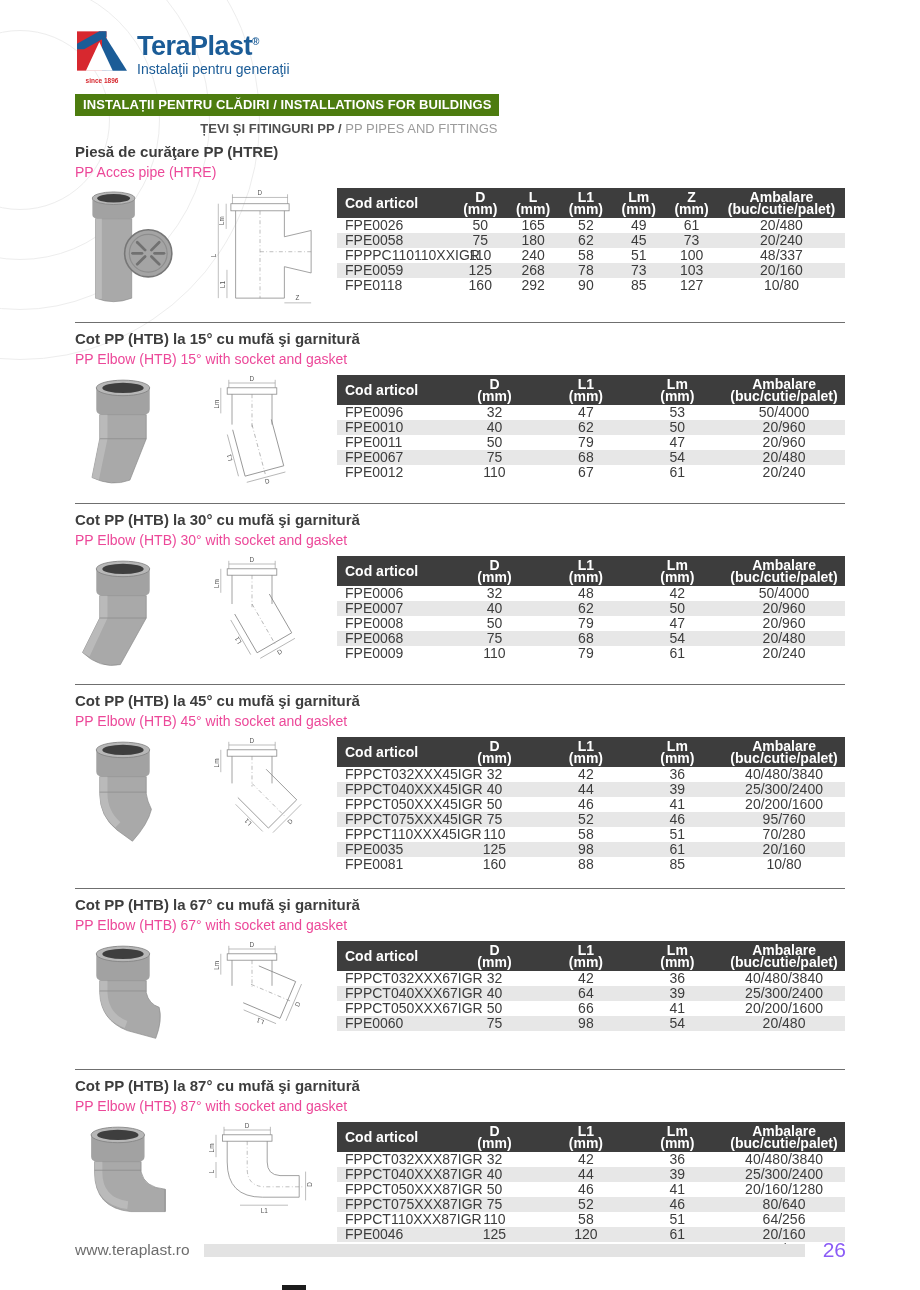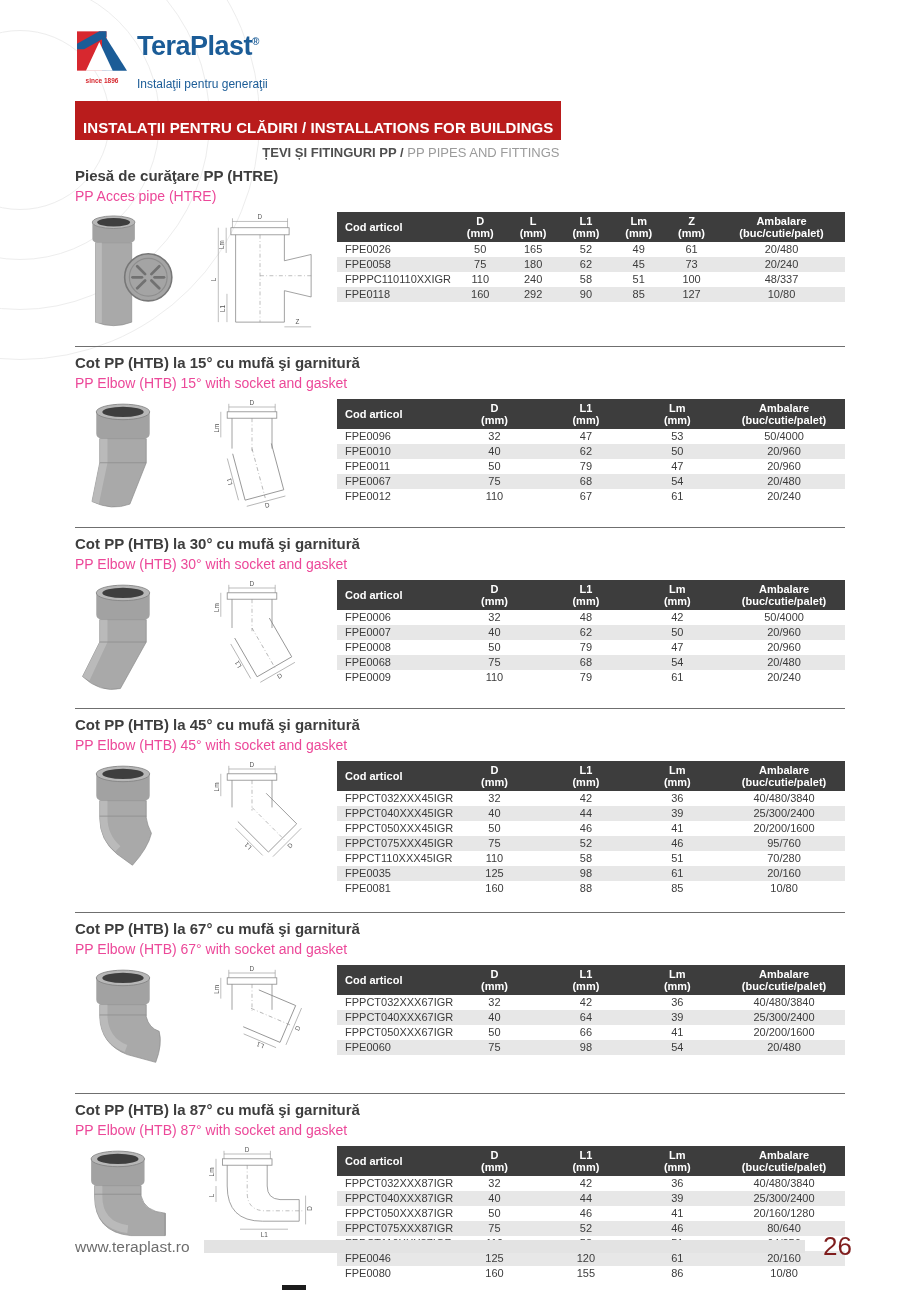--- a/index.html
+++ b/index.html
@@ -17,61 +17,61 @@
   .page { position:relative; padding:26px 75px 0 75px; height:100%; }
 
   
   .header { display:flex; align-items:flex-start;flex-direction:column; }
   .logo-block { width:218px; flex:none; display:flex; gap:8px; }
   .logo-emblem { width:54px; flex:none; text-align:center; }
   .since { color:#d7282f; font-size:6.5px; font-weight:bold; margin-top:-3px; display:block; }
   .brand-col { padding-top:3px; }
   .brand { color:#1b5c97; font-weight:bold; font-size:27px; letter-spacing:-0.5px; line-height:26px; }
   .brand sup { font-size:10px; }
-  .tagline { color:#1b5c97; font-size:12px; margin-top:18px; }
+  .tagline { color:#1b5c97; font-size:14px; margin-top:2px; }
   .header-right { flex:1; padding-top:10px; }
-  .banner { background:#b91c1c; color:#ffffff; font-weight:bold; font-size:15px;
-            text-align:right; padding:18px 8px 4px 8px; letter-spacing:0.1px; }
+  .banner { background:#4d7c0f; color:#ffffff; font-weight:bold; font-size:13px;
+            text-align:right; padding:3px 8px 4px 8px; letter-spacing:0.1px; }
   .subtitle-row { text-align:right; font-size:13px; margin-top:5px; padding-right:2px; }
   .subtitle-ro { color:#4f4f4f; font-weight:bold; }
   .subtitle-en { color:#9b9b9b; }
 
   
   .section { margin-top:2px; }
   .sec-title { font-size:15px; font-weight:bold; color:#3d3d3d; line-height:20px; margin-top:6px; }
   .sec-sub   { font-size:14px; color:#ec4899; line-height:20px; }
   .sec-row { display:flex; margin-top:6px; }
   .figure { width:262px; flex:none; display:flex; align-items:flex-start; gap:8px; }
   .tablewrap { flex:1; }
   .divider { border-top:1px solid #6f6f6f; margin-top:16px; }
 
-  table { width:100%; border-collapse:collapse; font-size:11px; table-layout:fixed; }
+  table { width:100%; border-collapse:collapse; font-size:14px; table-layout:fixed; }
   th { background:#3d3d3d; color:#ffffff; font-weight:bold; text-align:center;
        padding:3px 3px; line-height:12px; vertical-align:middle; }
   th:first-child { text-align:left; padding-left:8px; }
   td { text-align:center; padding:1px 3px; line-height:13px; color:#3c3c3c; }
   td:first-child { text-align:left; padding-left:8px; }
   tbody tr:nth-child(even) td { background:#e7e7e7; }
 
   .c7 col.code { width:23%; } .c7 col.num { width:10.4%; } .c7 col.amb { width:25%; }
   .c5 col.code { width:22%; } .c5 col.num { width:18%; } .c5 col.amb { width:24%; }
 
   
   .photo { flex:none; }
   .draw { flex:none; }
   .draw text { font-size:8px; fill:#555; font-family:"Liberation Sans", sans-serif; }
   .draw line, .draw path, .draw rect, .draw polyline { stroke:#8a8a8a; stroke-width:1; fill:none; }
   .draw .dash { stroke-dasharray:5 3 1 3; stroke-width:0.7; }
   .draw .dim { stroke-width:0.7; }
 
   
-  .footer { position:absolute; left:75px; right:68px; bottom:28px; display:flex; align-items:center; }
+  .footer { position:absolute; left:75px; right:74px; bottom:28px; display:flex; align-items:center; }
   .website { color:#6d6d6d; font-size:15.5px; margin-right:14px; }
   .footer-bar { flex:1; height:13px; background:#e3e3e3; }
-  .pageno { color:#7f1d1d; font-size:26px; margin-left:18px; }
+  .pageno { color:#8b5cf6; font-size:21px; margin-left:18px; }
   .print-mark { position:absolute; left:282px; bottom:0; width:24px; height:5px; background:#1c1c1c; }
 </style>
 </head>
 <body>
 
 <div class="watermark wm1"></div>
 <div class="watermark wm2"></div>
 <div class="watermark wm3"></div>
 <div class="watermark wm4"></div>
 
@@ -213,20 +213,29 @@
               <tr>
                 <td>FPPPC110110XXIGR</td>
                 <td>110</td>
                 <td>240</td>
                 <td>58</td>
                 <td>51</td>
                 <td>100</td>
                 <td>48/337</td>
               </tr>
               <tr>
+                <td>FPE0059</td>
+                <td>125</td>
+                <td>268</td>
+                <td>78</td>
+                <td>73</td>
+                <td>103</td>
+                <td>20/160</td>
+              </tr>
+              <tr>
                 <td>FPE0118</td>
                 <td>160</td>
                 <td>292</td>
                 <td>90</td>
                 <td>85</td>
                 <td>127</td>
                 <td>10/80</td>
               </tr>
             </tbody>
           </table>

